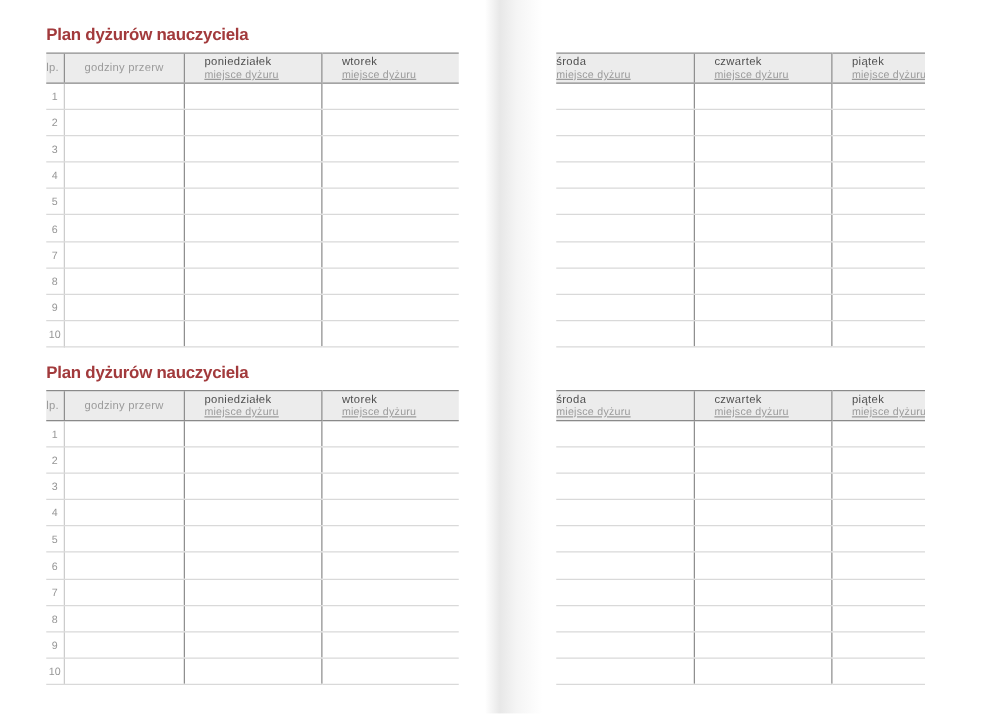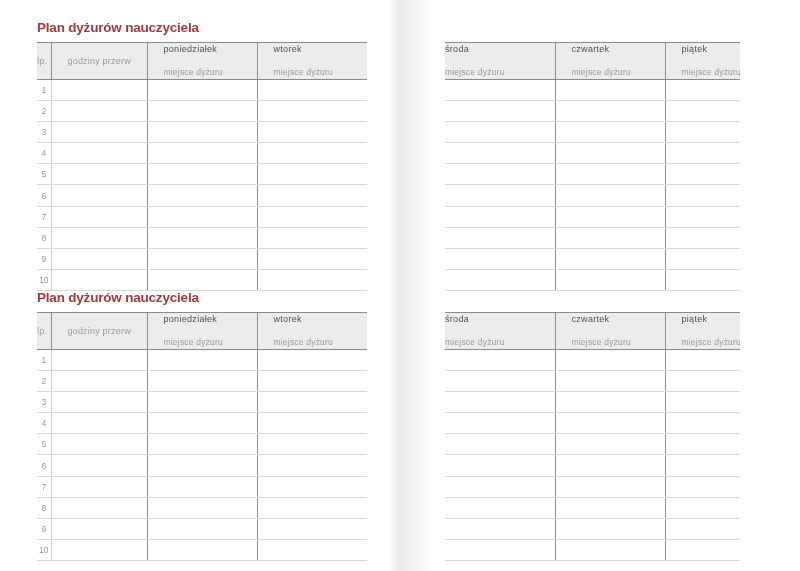--- a/index.html
+++ b/index.html
@@ -62,23 +62,24 @@
   .day-name {
     font-size: 9px;
     line-height: 10px;
     font-weight: normal;
     letter-spacing: 0.3px;
     color: var(--day_text, #4f4f4f);
   }
   .day-sub {
     font-size: 8.5px;
     line-height: 9px;
-    margin-top: 14px;
+    margin-top: 1px;
     letter-spacing: 0.2px;
     color: var(--sub_text, #9b9b9b);
+    text-decoration: underline;
   }
 
   table.duty tbody td {
     height: 20.1px;
     border-bottom: 1px solid var(--row_line, #d9d9d9);
     padding: 0;
   }
   td.lp-cell {
     font-size: 8.5px;
     color: var(--number_text, #969696);

